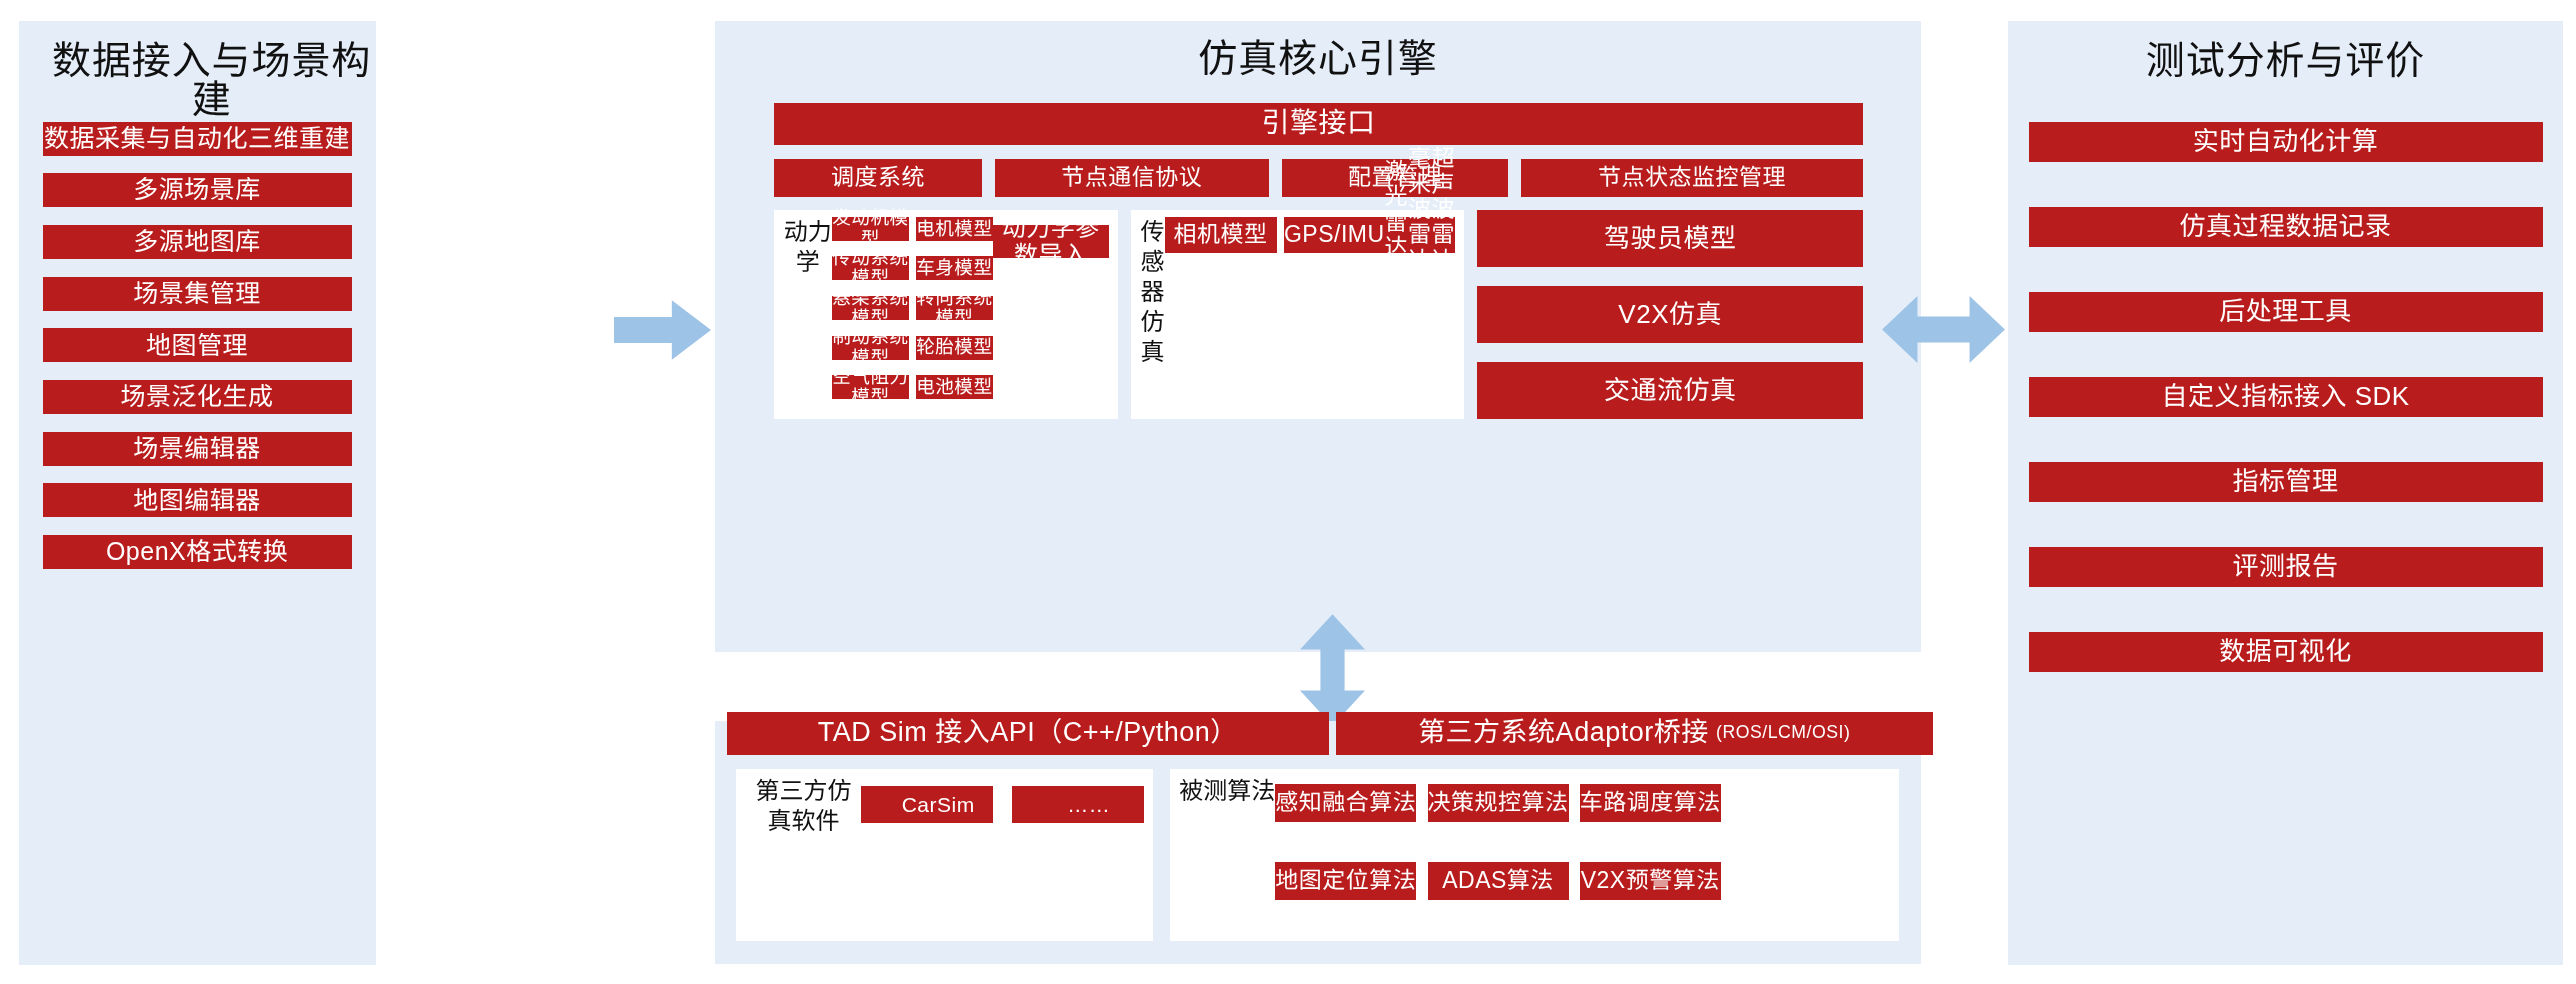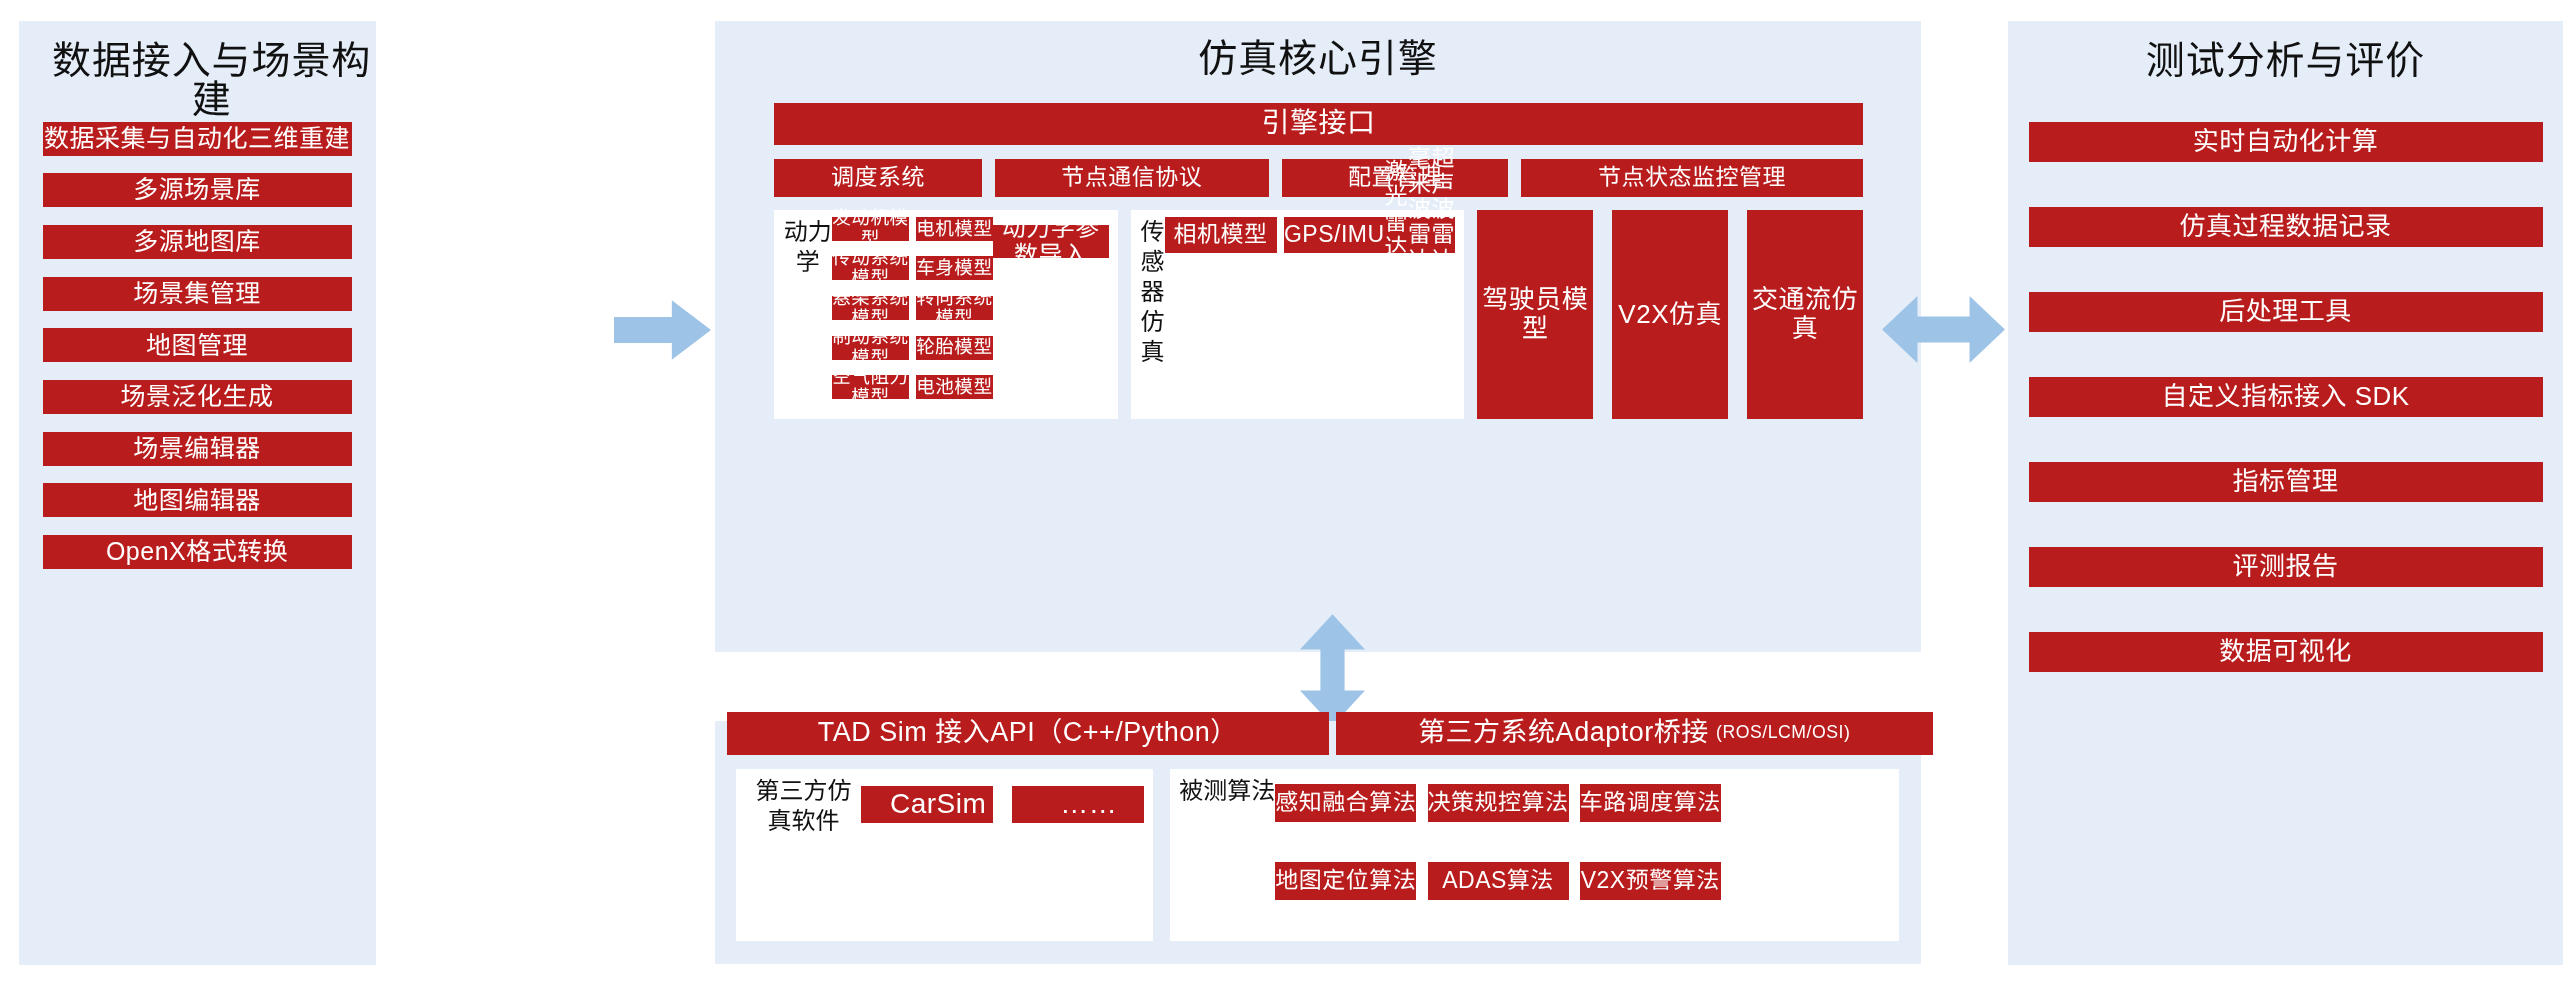--- a/index.html
+++ b/index.html
@@ -121,21 +121,21 @@
     color: #111111;
     font-size: 24px;
     line-height: 1.25;
     margin-bottom: 5.6px;
   }
   #card-dynamics { width: 369px; }
   #card-sensor   { width: 339px; }
   #col-extra {
     width: 415px;
     display: flex;
-    flex-direction: row;
+    flex-direction: column;
     gap: 19px;
   }
   #col-extra .pill { flex: 1 1 0; font-size: 26px; }
 
   .grid2 {
     display: grid;
     grid-template-columns: 1fr 1fr;
     gap: 5.6px 7.4px;
   }
   #dyn-grid .pill { height: 24px; font-size: 18.6px; }
@@ -180,21 +180,21 @@
     gap: 17px;
   }
   #card-thirdparty { width: 417px; }
   #card-algo { width: 730px; }
   #thirdparty-row {
     display: flex;
     gap: 18.6px;
     justify-content: center;
     margin-top: 9.3px;
   }
-  #thirdparty-row .pill { width: 132px; height: 37px; font-size: 28px; padding-left: 22px; }
+  #thirdparty-row .pill { width: 132px; height: 37px; font-size: 21px; padding-left: 22px; }
   #algo-grid {
     display: grid;
     grid-template-columns: 1fr 1fr 1fr;
     gap: 8.4px 11.2px;
     margin-top: 7.4px;
   }
   #algo-grid .pill { height: 38px; font-size: 23px; }
 
   
   .arrow { position: absolute; }

